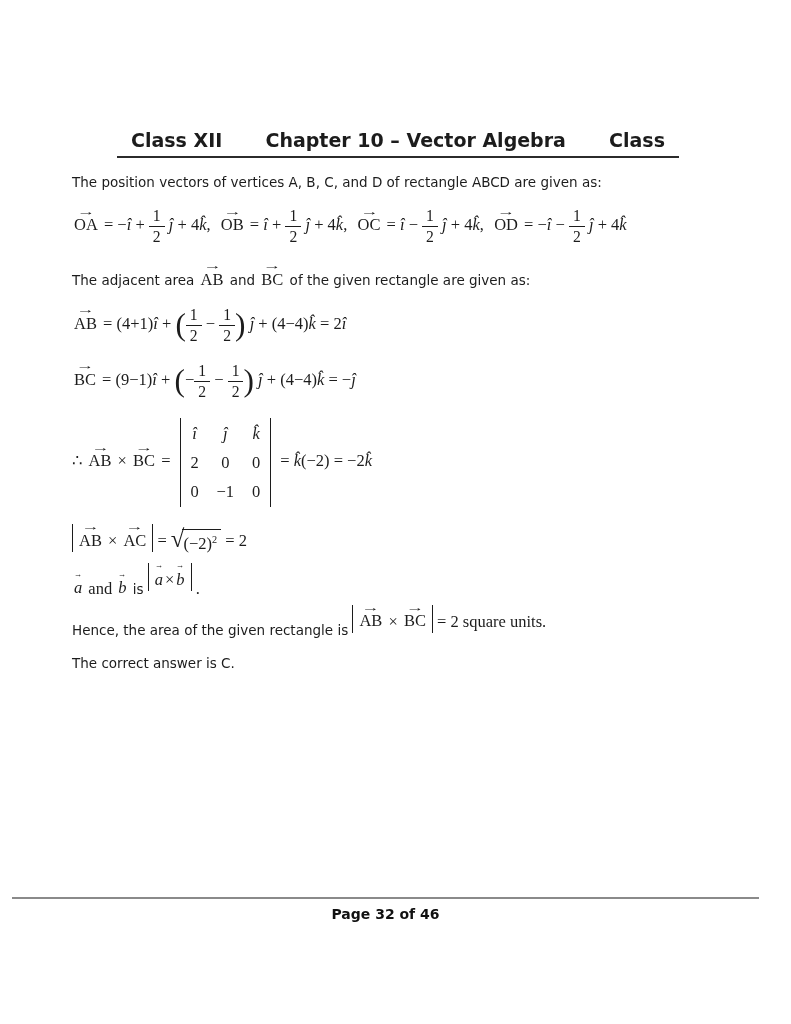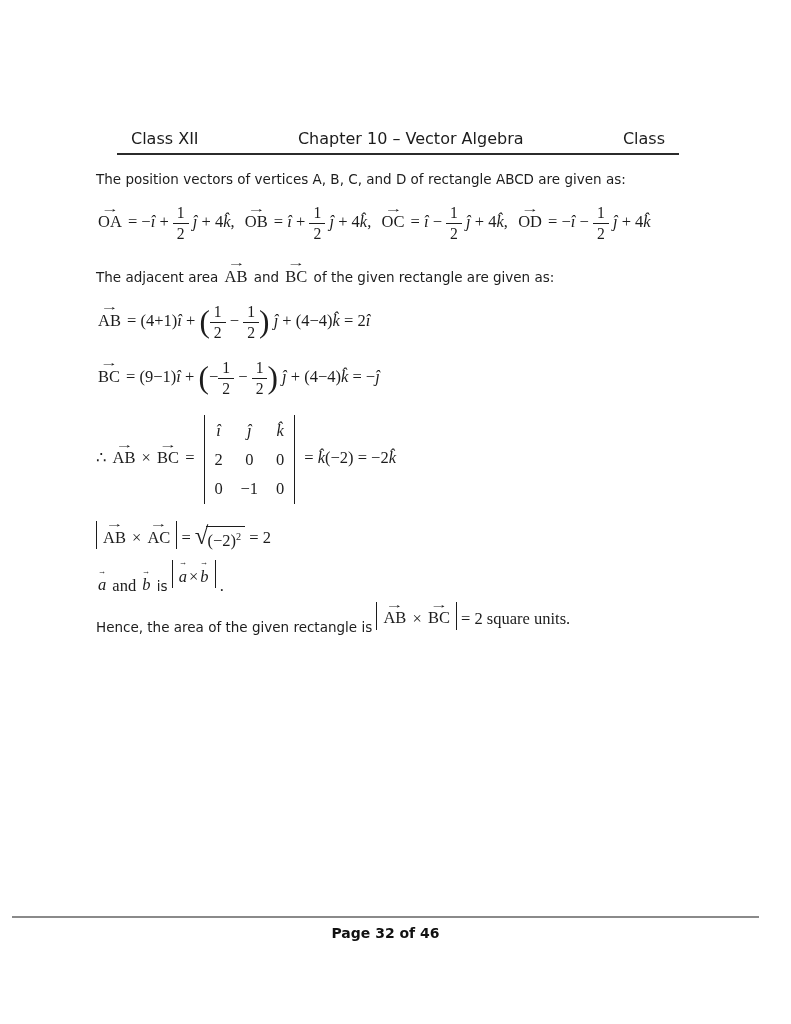--- a/index.html
+++ b/index.html
@@ -1,23 +1,23 @@
 <!DOCTYPE html>
 <html><head>
 <meta charset="utf-8">
 <style>
   html,body{margin:0;padding:0;background:#fff;}
   .page{position:relative;width:791px;height:1024px;background:#fff;overflow:hidden;
         font-family:"DejaVu Sans",sans-serif;color:#1c1c1c;}
   
   .header{display:flex;justify-content:space-between;align-items:flex-end;
           margin:129px 112px 0 117px;border-bottom:2px solid #2b2b2b;
-          padding:0 14px 5px 14px;font-size:16px;}
+          padding:0 14px 5px 14px;font-size:19px;font-weight:bold;}
   
-  .content{margin:15px 95px 0 96px;}
+  .content{margin:15px 95px 0 72px;}
   .line{margin:0 0 13px 0;line-height:1.4;font-size:13.5px;}
   .line.math{font-family:"Liberation Serif",serif;font-size:16.5px;margin:15px 0 17px 0;}
   .line.mixed{font-size:16.5px;margin:14px 0 13px 0;}
   
   .m-s{font-family:"DejaVu Sans",sans-serif;font-size:13.5px;white-space:pre-wrap;}
   .m-r{font-family:"Liberation Serif",serif;white-space:pre-wrap;}
   .m-i{font-family:"Liberation Serif",serif;font-style:italic;white-space:pre-wrap;}
   .m-vec{display:inline-block;position:relative;padding:0.52em 0.12em 0 0.12em;
          font-family:"Liberation Serif",serif;line-height:1;}
   .m-vec-arrow{position:absolute;top:-2px;left:0;right:0;text-align:center;
@@ -37,21 +37,21 @@
   .m-det-c{min-width:10px;}
   .m-abs{display:inline-block;border-left:1.3px solid #1c1c1c;border-right:1.3px solid #1c1c1c;
          padding:0 4px;font-family:"Liberation Serif",serif;}
   .m-sqrt{display:inline-flex;align-items:flex-start;vertical-align:middle;
           font-family:"Liberation Serif",serif;}
   .m-rad{font-size:1.5em;line-height:0.8;}
   .m-sqrt-c{border-top:1.4px solid #1c1c1c;padding:2px 4px 0 1px;margin-left:-2px;display:inline-block;}
   .m-sup{font-size:0.62em;}
   .m-up{position:relative;top:-0.52em;display:inline-block;}
   
-  .footer{position:absolute;left:12px;width:747px;top:916px;border-top:2px solid #8a8a8a;
+  .footer{position:absolute;left:12px;width:747px;top:897px;border-top:2px solid #8a8a8a;
           text-align:center;padding-top:7px;font-weight:bold;font-size:14px;color:#111;}
 </style>
 </head>
 <body>
 
 <div class="page">
   <div class="header">
     <span>Class XII</span>
     <span>Chapter 10 – Vector Algebra</span>
     <span>Class</span>
@@ -96,17 +96,18 @@
           <span class="m-det-c">0</span>
           <span class="m-det-c">−1</span>
           <span class="m-det-c">0</span>
         </span><span class="m-r"> = </span><span class="m-i">k̂</span><span class="m-r">(−2) = −2</span><span class="m-i">k̂</span></div>
       <div class="line math"><span class="m-abs"><span class="m-vec"><span class="m-vec-arrow">→</span><span class="m-vec-body">AB</span></span><span class="m-r"> × </span><span class="m-vec"><span class="m-vec-arrow">→</span><span class="m-vec-body">AC</span></span></span><span class="m-r"> = </span><span class="m-sqrt">
           <span class="m-rad">√</span>
           <span class="m-sqrt-c"><span class="m-r">(−2)</span><sup class="m-sup">2</sup></span>
         </span><span class="m-r"> = 2</span></div>
       <div class="line mixed"><span class="m-vec it"><span class="m-vec-arrow">→</span><span class="m-vec-body">a</span></span><span class="m-r"> and </span><span class="m-vec it"><span class="m-vec-arrow">→</span><span class="m-vec-body">b</span></span><span class="m-s"> is </span><span class="m-up"><span class="m-abs"><span class="m-vec it"><span class="m-vec-arrow">→</span><span class="m-vec-body">a</span></span><span class="m-r">×</span><span class="m-vec it"><span class="m-vec-arrow">→</span><span class="m-vec-body">b</span></span></span></span><span class="m-r"> .</span></div>
       <div class="line mixed"><span class="m-s">Hence, the area of the given rectangle is </span><span class="m-up"><span class="m-abs"><span class="m-vec"><span class="m-vec-arrow">→</span><span class="m-vec-body">AB</span></span><span class="m-r"> × </span><span class="m-vec"><span class="m-vec-arrow">→</span><span class="m-vec-body">BC</span></span></span><span class="m-r"> = 2 square units.</span></span></div>
+      <div class="line para"><span class="m-s">The correct answer is C.</span></div>
     </div>
   <div class="footer">
     <span>Page 32 of 46</span>
   </div>
 </div>
 
 </body></html>

